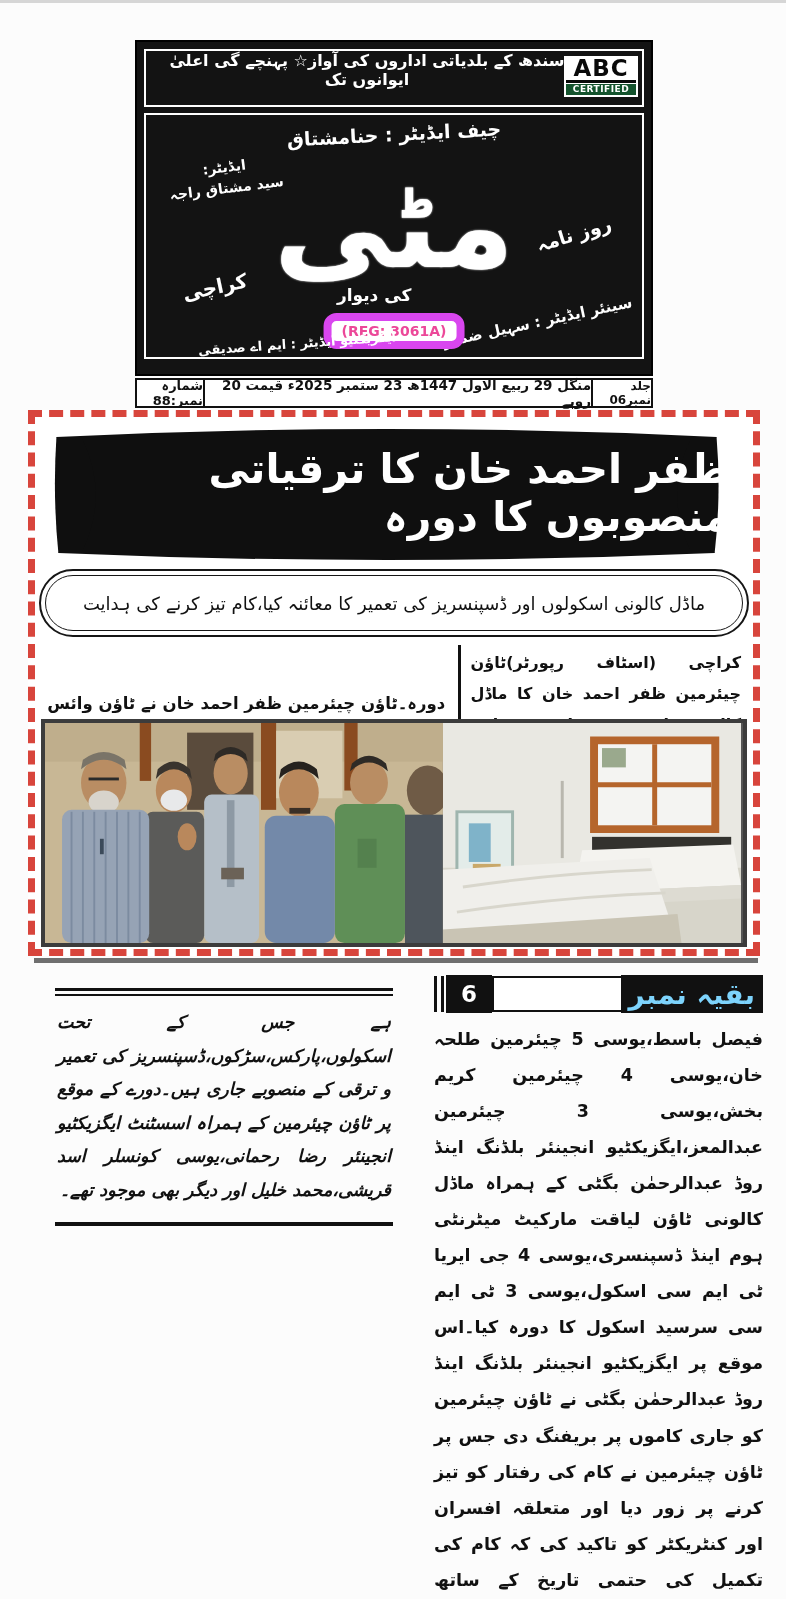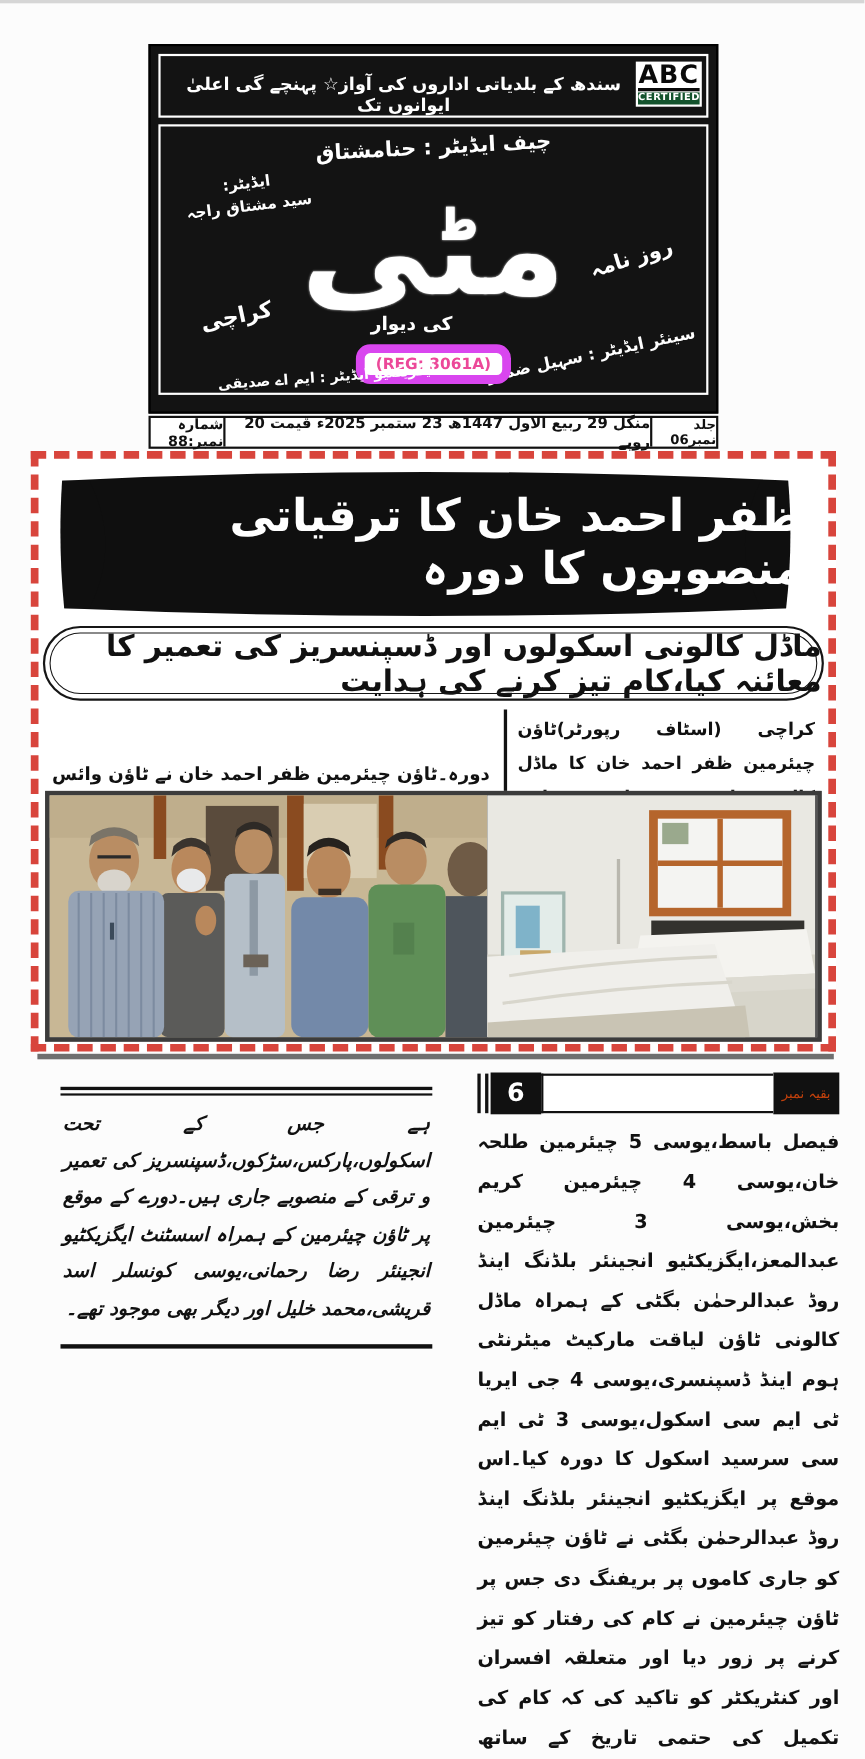--- a/index.html
+++ b/index.html
@@ -16,25 +16,25 @@
     background:#bdbdbd; opacity:.6;
   }
 
   
   .masthead{
     position:absolute; left:135px; top:40px; width:518px; height:336px;
     background:#131313; border:2px solid #000; padding:7px;
   }
   .mh-top{
     position:relative; height:58px; border:2px solid #fff;
-    display:flex; align-items:flex-end; direction:rtl; padding:0 60px 0 6px;
+    display:flex; align-items:flex-start; direction:rtl; padding:0 60px 0 6px;
   }
   .tagline{ color:#fff; font-size:16px; font-weight:bold; text-align:center; width:100%; line-height:1.2; }
   .abc-badge{
-    position:absolute; left:auto; right:4px; top:5px; width:60px; background:#fff; text-align:center;
+    position:absolute; left:auto; right:4px; top:5px; width:74px; background:#fff; text-align:center;
     padding:1px 2px 2px 2px; direction:ltr;
   }
   .abc-top{ font-size:23px; font-weight:bold; letter-spacing:1px; color:#0a0a0a; line-height:1; border-bottom:3px solid #0a0a0a; }
   .abc-bottom{ display:block; margin-top:1px; background:#14532d; color:#fff; font-size:9px; font-weight:bold; letter-spacing:.5px; line-height:1.25; }
   .mh-main{
     position:relative; margin-top:6px; height:246px; border:2px solid #fff;
   }
   .chief-editor{
     position:absolute; top:8px; left:25%; width:50%; text-align:center;
     color:#fff; font-size:19px; font-weight:bold; transform:rotate(-3deg); direction:rtl;
@@ -96,21 +96,21 @@
   .banner svg{ position:absolute; inset:0; width:100%; height:100%; }
   .banner-text{
     position:absolute; inset:0; display:flex; align-items:center; justify-content:center;
     color:#fff; font-size:41px; font-weight:bold; direction:rtl; padding-bottom:4px;
   }
   .subhead{
     position:absolute; left:4px; right:4px; top:152px; height:68px;
     border:2px solid #161616; border-radius:36px;
     outline:1px solid #161616; outline-offset:-7px;
     display:flex; align-items:center; justify-content:center;
-    font-size:27px; font-weight:bold; direction:rtl; background:#fff;
+    font-size:18px; font-weight:normal; direction:rtl; background:#fff;
   }
   .intro{
     position:absolute; left:6px; right:6px; top:228px; height:74px;
     display:flex; direction:rtl;
   }
   .intro-right{
     width:41%; padding:2px 6px 0 10px; border-left:3px solid #111;
     font-size:16px; font-weight:bold; direction:rtl; text-align:justify; line-height:1.95;
   }
   .intro-left{
@@ -135,22 +135,22 @@
   }
   .rule-single{ margin-top:14px; height:4px; background:#111; }
 
   .col-right{
     position:absolute; left:432px; top:975px; width:331px;
   }
   .remnant-bar{
     height:38px; display:flex; direction:rtl; align-items:stretch;
   }
   .remnant-label-box{
-    background:#111; color:#c2410c; display:flex; align-items:center; padding:0 8px;
-    font-size:12px; font-weight:normal; direction:rtl;
+    background:#111; color:#7dd3fc; display:flex; align-items:center; padding:0 8px;
+    font-size:28px; font-weight:bold; direction:rtl;
   }
   .remnant-white{
     flex:1; background:#fff; border:2px solid #111; border-right:none; margin:1px 0;
   }
   .remnant-number-box{
     width:46px; background:#111; color:#fff; display:flex; align-items:center; justify-content:center;
     font-size:23px; font-weight:bold;
   }
   .remnant-endbars{
     width:14px; display:flex; justify-content:space-between; padding:1px 2px;

